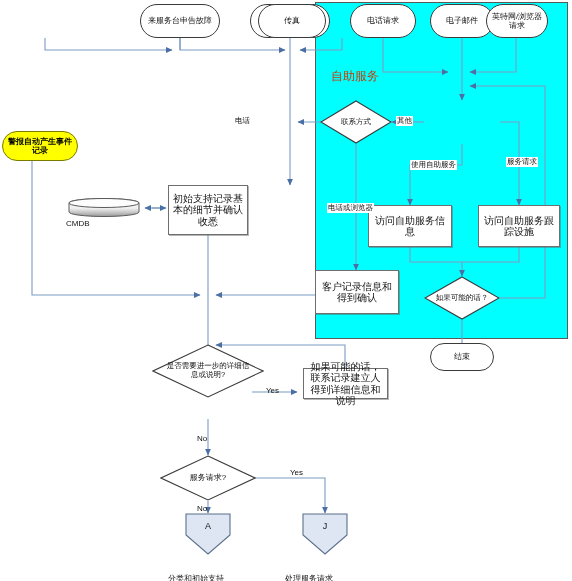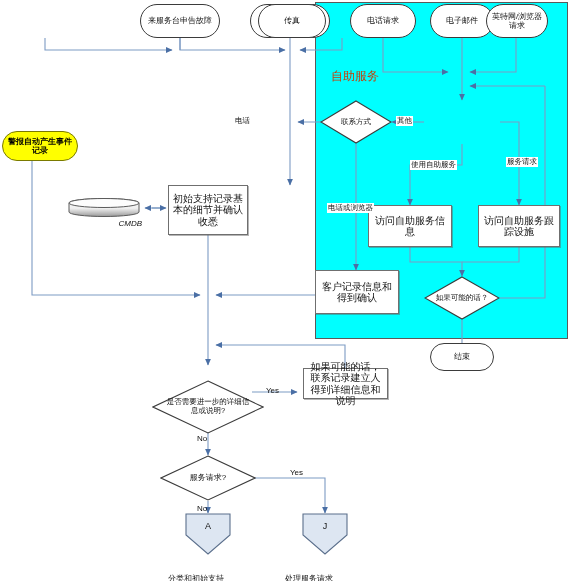--- a/index.html
+++ b/index.html
@@ -23,21 +23,21 @@
   .diamond-wrap .dlabel{position:absolute;left:0;top:0;width:100%;height:100%;
         display:flex;align-items:center;justify-content:center;text-align:center;
         font-size:7.5px;line-height:1.15;color:#111;padding:0 2px;box-sizing:border-box;}
 
   .edgelabel{position:absolute;font-size:7.5px;color:#111;background:#fff;
              padding:0 1px;white-space:nowrap;}
   .yn{position:absolute;font-size:8px;color:#111;background:transparent;white-space:nowrap;}
 
   .cmdb{position:absolute;}
   .cmdb-cap{position:absolute;left:0;top:0;width:100%;height:100%;}
-  .cmdb-label{position:absolute;font-size:8px;color:#111;text-align:right;width:100%;font-style:italic;}
+  .cmdb-label{position:absolute;font-size:8px;color:#111;text-align:left;width:100%;}
 
   .connector{position:absolute;}
   .connector .cletter{position:absolute;left:0;top:0;width:100%;height:100%;
         display:flex;align-items:center;justify-content:center;font-size:9px;color:#111;}
   .connector-cap{position:absolute;font-size:8px;color:#111;text-align:left;white-space:nowrap;margin-top:11px;}
 </style>
 </head>
 <body>
 
 <div id="canvas">
@@ -153,21 +153,21 @@
 
   <div class="diamond-wrap" style="left:424px;top:276px;width:76px;height:44px;">
     <svg viewBox="0 0 76 44" width="76" height="44">
       <polygon points="38,1 75,22 38,43 1,22" fill="#ffffff" stroke="#3b3b3b" stroke-width="1.1"></polygon>
     </svg>
     <div class="dlabel" style="padding:0 8px;">如果可能的话？</div>
   </div>
 
   <div class="node terminator" style="left:430px;top:343px;width:64px;height:28px;font-size:8px;">结束</div>
 
-  <div class="diamond-wrap" style="left:152px;top:380px;width:112px;height:54px;">
+  <div class="diamond-wrap" style="left:152px;top:344px;width:112px;height:54px;">
     <svg viewBox="0 0 112 54" width="112" height="54">
       <polygon points="56,1 111,27 56,53 1,27" fill="#ffffff" stroke="#3b3b3b" stroke-width="1.1"></polygon>
     </svg>
     <div class="dlabel" style="padding:0 14px;">是否需要进一步的详细信息或说明?</div>
   </div>
 
   <div class="node process" style="left:303px;top:368px;width:85px;height:31px;padding:0 3px;">如果可能的话，联系记录建立人得到详细信息和说明</div>
 
   <div class="diamond-wrap" style="left:160px;top:455px;width:96px;height:46px;">
     <svg viewBox="0 0 96 46" width="96" height="46">

